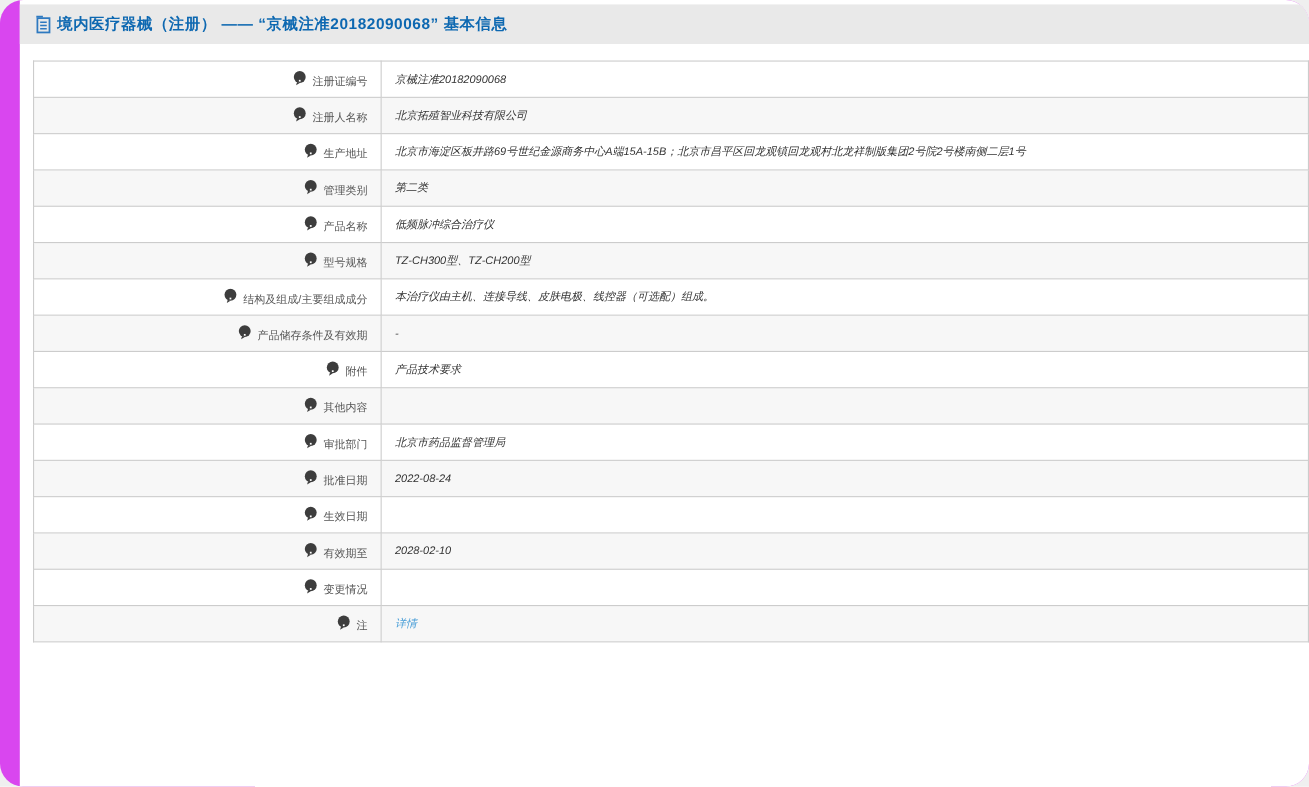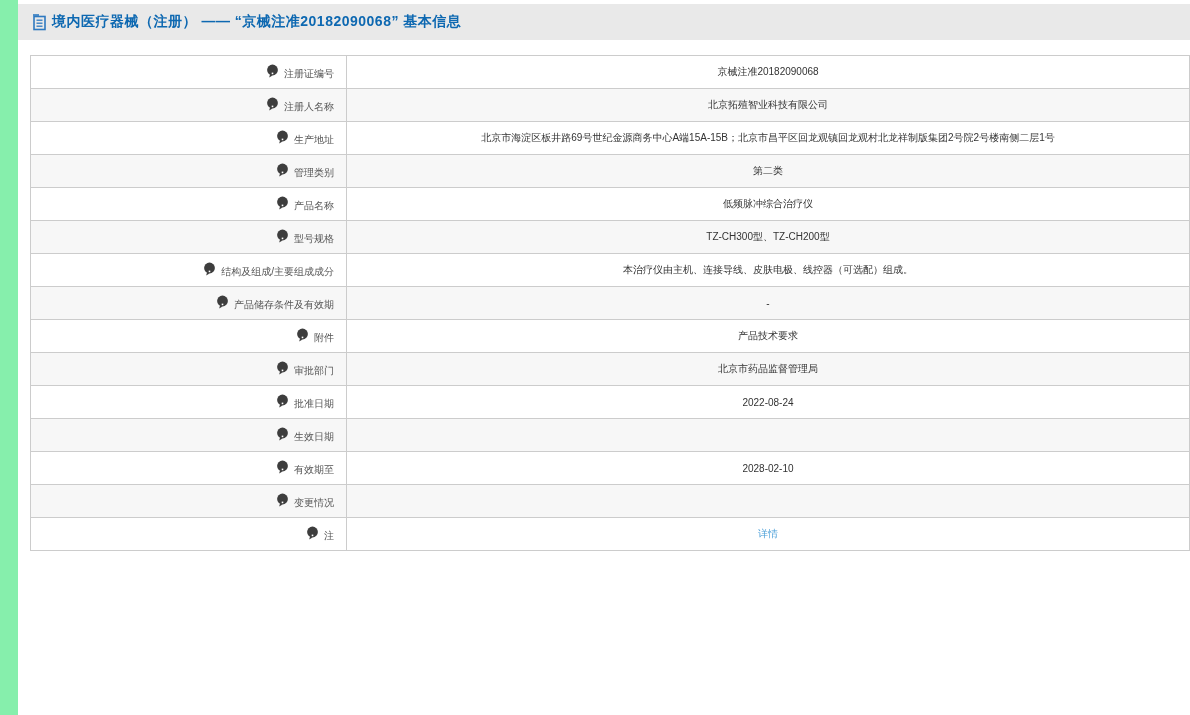--- a/index.html
+++ b/index.html
@@ -5,22 +5,23 @@
   html, body {
     margin: 0;
     padding: 0;
     background: #efefef;
     font-family: "Liberation Sans", sans-serif;
   }
   .page {
     position: relative;
     width: 1190px;
     height: 715px;
-    background: #86efac;
+    background: #d946ef;
     overflow: hidden;
+    border-radius: 21px;
   }
   .content {
     position: absolute;
     left: 18px;
     top: 0;
     width: 1172px;
     height: 715px;
     background: #ffffff;
     padding-top: 4px;
     box-sizing: border-box;
@@ -63,21 +64,22 @@
   .info-table tr:nth-child(even) td {
     background: #f7f7f7;
   }
   .label-cell {
     width: 316px;
     text-align: right;
     color: #555555;
   }
   .value-cell {
     color: #333333;
-    text-align: center;
+    text-align: left;
+    font-style: italic;
   }
   .note-icon {
     display: inline-block;
     width: 13px;
     height: 15px;
     vertical-align: -2px;
     margin-right: 2px;
   }
   a.details-link {
     color: #4a9fd8;
@@ -227,20 +229,33 @@
           <circle cx="6.5" cy="6" r="5.4" fill="#3d3d3d"></circle>
           <path d="M4 10.5 L3.2 13.5 L6.5 11.4 Z" fill="#3d3d3d"></path>
           <rect x="5.7" y="8.6" width="1.6" height="1.6" fill="#ffffff"></rect>
         </svg>
       </span>
       <span class="label-text">附件</span>
     </td>
     <td class="value-cell">产品技术要求</td>
   </tr>
 
+  <tr class="info-row">
+    <td class="label-cell">
+      <span class="note-icon" hidden="">
+        <svg viewBox="0 0 13 15" width="13" height="15">
+          <circle cx="6.5" cy="6" r="5.4" fill="#3d3d3d"></circle>
+          <path d="M4 10.5 L3.2 13.5 L6.5 11.4 Z" fill="#3d3d3d"></path>
+          <rect x="5.7" y="8.6" width="1.6" height="1.6" fill="#ffffff"></rect>
+        </svg>
+      </span>
+      <span class="label-text">其他内容</span>
+    </td>
+    <td class="value-cell"></td>
+  </tr>
 
 
   <tr class="info-row">
     <td class="label-cell">
       <span class="note-icon" hidden="">
         <svg viewBox="0 0 13 15" width="13" height="15">
           <circle cx="6.5" cy="6" r="5.4" fill="#3d3d3d"></circle>
           <path d="M4 10.5 L3.2 13.5 L6.5 11.4 Z" fill="#3d3d3d"></path>
           <rect x="5.7" y="8.6" width="1.6" height="1.6" fill="#ffffff"></rect>
         </svg>

